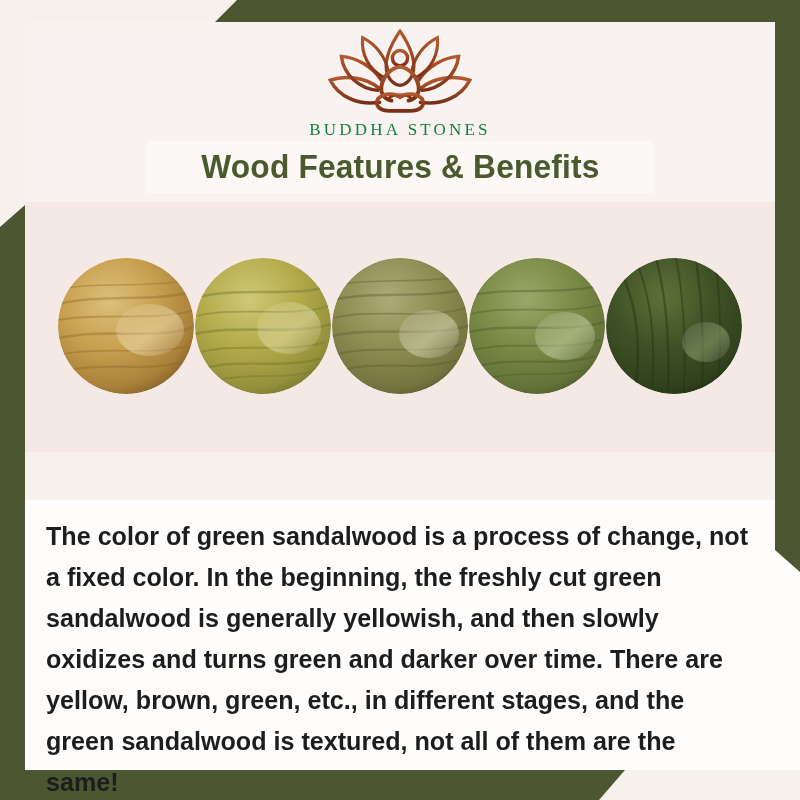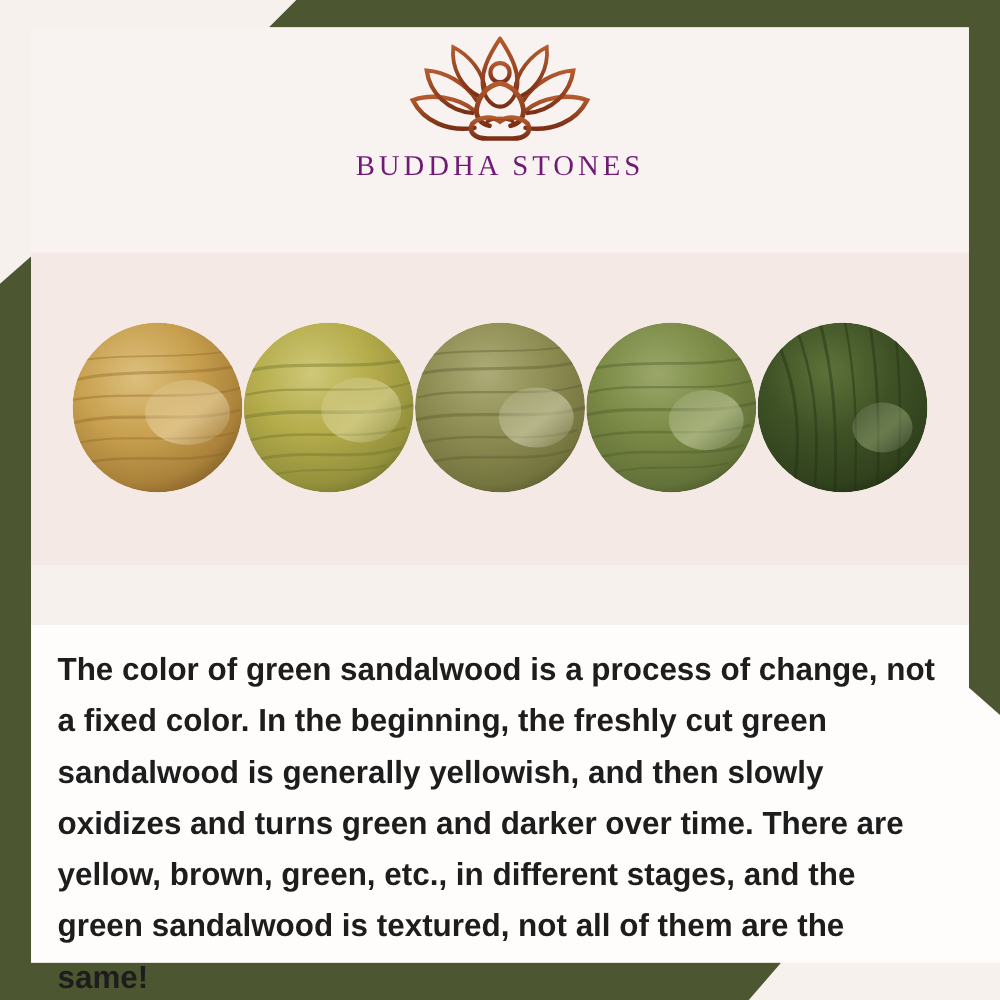--- a/index.html
+++ b/index.html
@@ -72,23 +72,23 @@
     top: 24px; left: 0; right: 0;
     display: flex;
     flex-direction: column;
     align-items: center;
     z-index: 4;
   }
   .logo-mark { width: 170px; height: 92px; display: block; }
   .logo-wordmark {
     margin-top: 4px;
     font-family: "Liberation Serif", serif;
-    font-size: 23px;
+    font-size: 17px;
     letter-spacing: 3.2px;
-    color: #701a75;
+    color: #15803d;
     font-weight: 400;
   }
 
   
   .title-banner {
     position: absolute;
     top: 141px; left: 146px; width: 508px; height: 52px;
     background: #fbf8f6;
     display: flex;
     align-items: center;
@@ -205,20 +205,23 @@
 
           <path d="M74 88 C70 96 76 102 88 102 L112 102 C124 102 130 96 126 88 C120 82 108 80 100 86 C92 80 80 82 74 88 Z" stroke-width="4.4"></path>
 
           <path d="M88 86 C94 82 106 82 112 86" stroke-width="3.2"></path>
         </g>
       </svg>
     </span>
     <div class="logo-wordmark">BUDDHA STONES</div>
   </div>
 
+  <div class="title-banner">
+    <div class="title-text">Wood Features &amp; Benefits</div>
+  </div>
 
   <div class="bead-row">
     <div class="bead">
       <svg width="100%" height="100%" viewBox="0 0 136 136" style="position:absolute;inset:0">
         <defs>
           <radialGradient id="b1" cx="38%" cy="32%" r="78%">
             <stop offset="0%" stop-color="#dcc07d"></stop>
             <stop offset="45%" stop-color="#c8a04f"></stop>
             <stop offset="80%" stop-color="#a9813a"></stop>
             <stop offset="100%" stop-color="#7d5a24"></stop>

